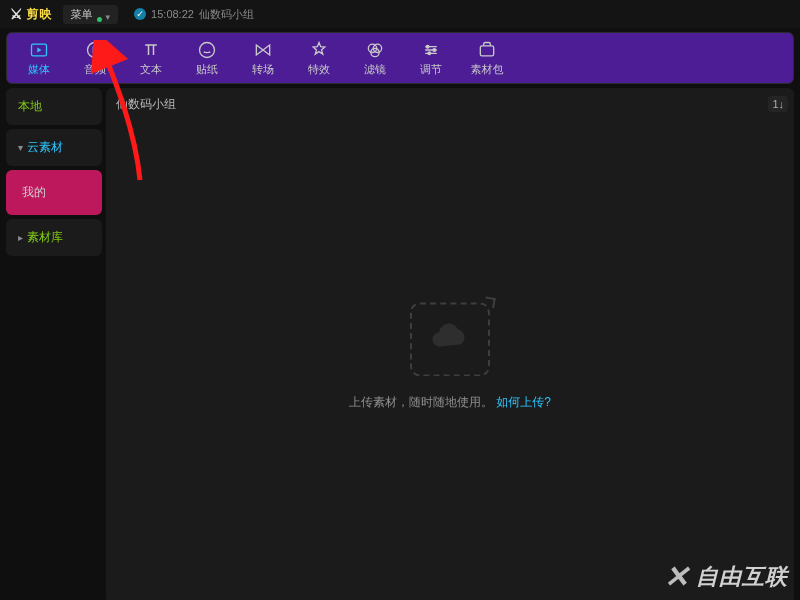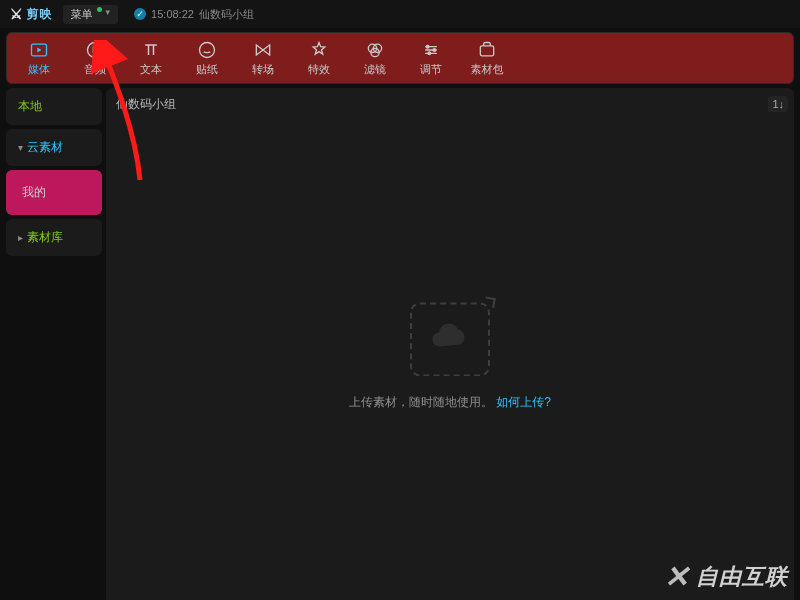--- a/index.html
+++ b/index.html
@@ -16,38 +16,38 @@
       height: 28px;
       display: flex;
       align-items: center;
       padding: 0 10px;
       background: #141414;
       font-size: 12px;
       gap: 10px;
     }
     .logo-combo { display: flex; align-items: center; gap: 4px; }
     .logo-mark { font-size: 14px; font-weight: bold; color: #e8e8e8; }
-    .app-name { font-weight: bold; color: #7dd3fc; letter-spacing: 1px; }
+    .app-name { font-weight: bold; color: #fde047; letter-spacing: 1px; }
     .menu-btn {
-      display: flex; align-items: flex-start; gap: 4px;
+      display: flex; align-items: flex-end; gap: 4px;
       background: #222; border-radius: 3px;
       padding: 2px 8px; font-size: 11px; color: #cfcfcf;
       cursor: pointer;
     }
     .green-dot { width: 5px; height: 5px; background: #2cc267; border-radius: 50%; }
     .save-status { display: flex; align-items: center; gap: 5px; margin-left: 6px; color: #8b8b8b; font-size: 11px; }
     .save-check {
       width: 12px; height: 12px; border-radius: 50%;
       background: #1380a8; display: inline-flex; align-items: center; justify-content: center;
       color: #fff; font-size: 9px;
     }
     
     .toolbar {
       height: 52px;
-      background: #7f1d1d;
+      background: #4c1d95;
       border: 1px solid #2a2a2a;
       border-radius: 6px;
       margin: 4px 6px 0 6px;
       display: flex;
       align-items: center;
       padding: 0 8px;
       gap: 8px;
     }
     .tool-item {
       width: 48px; height: 44px;

